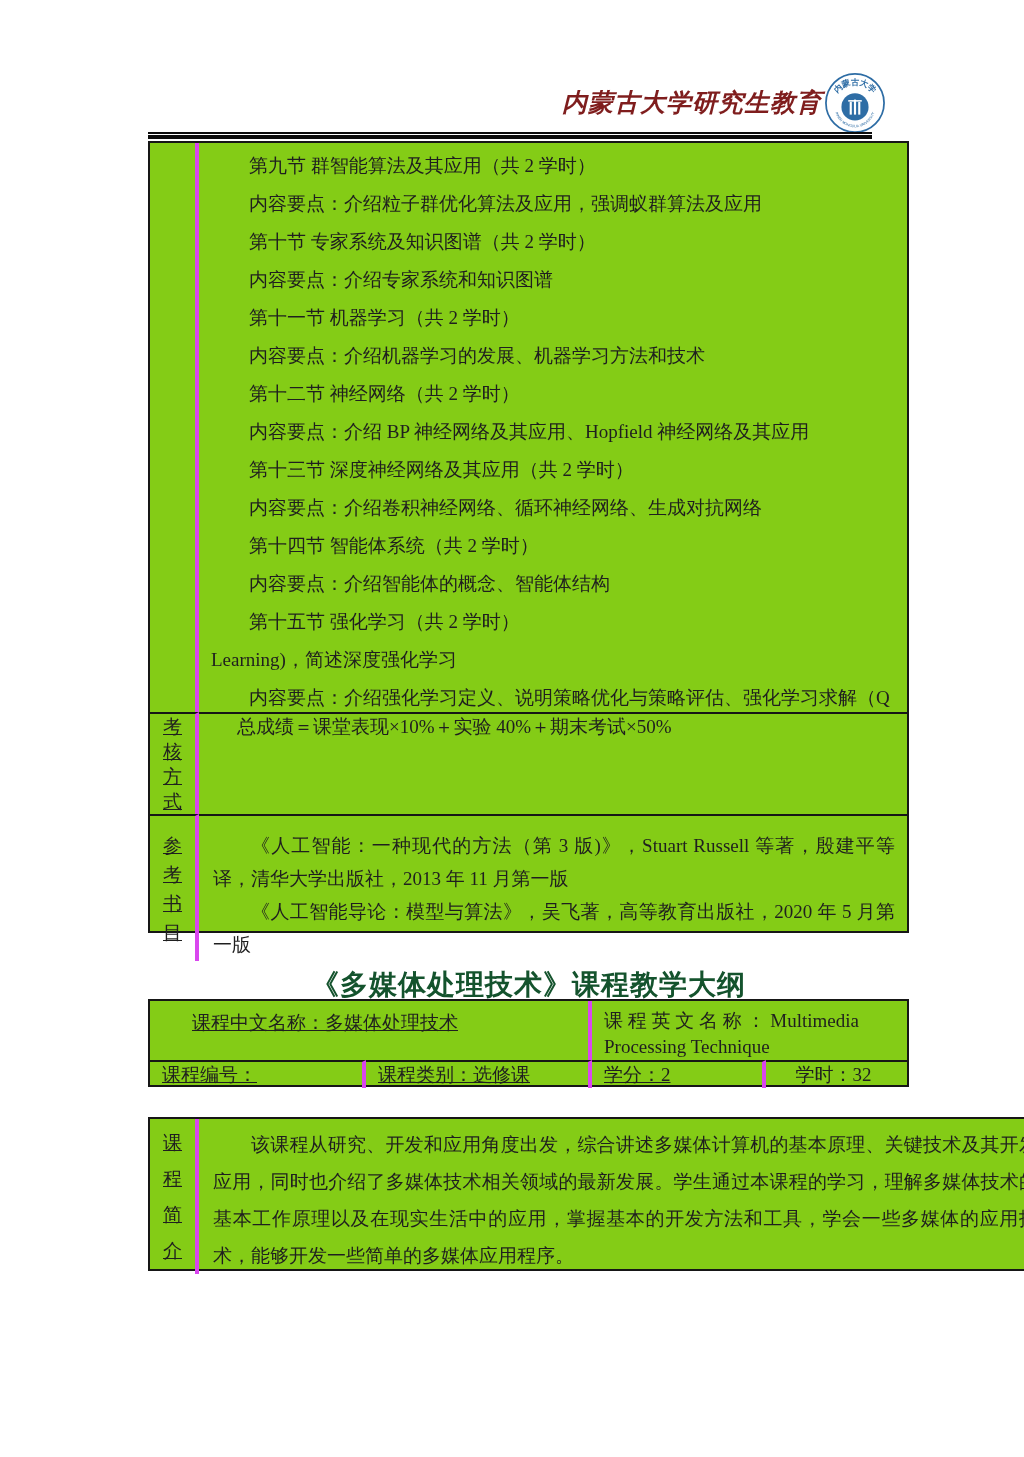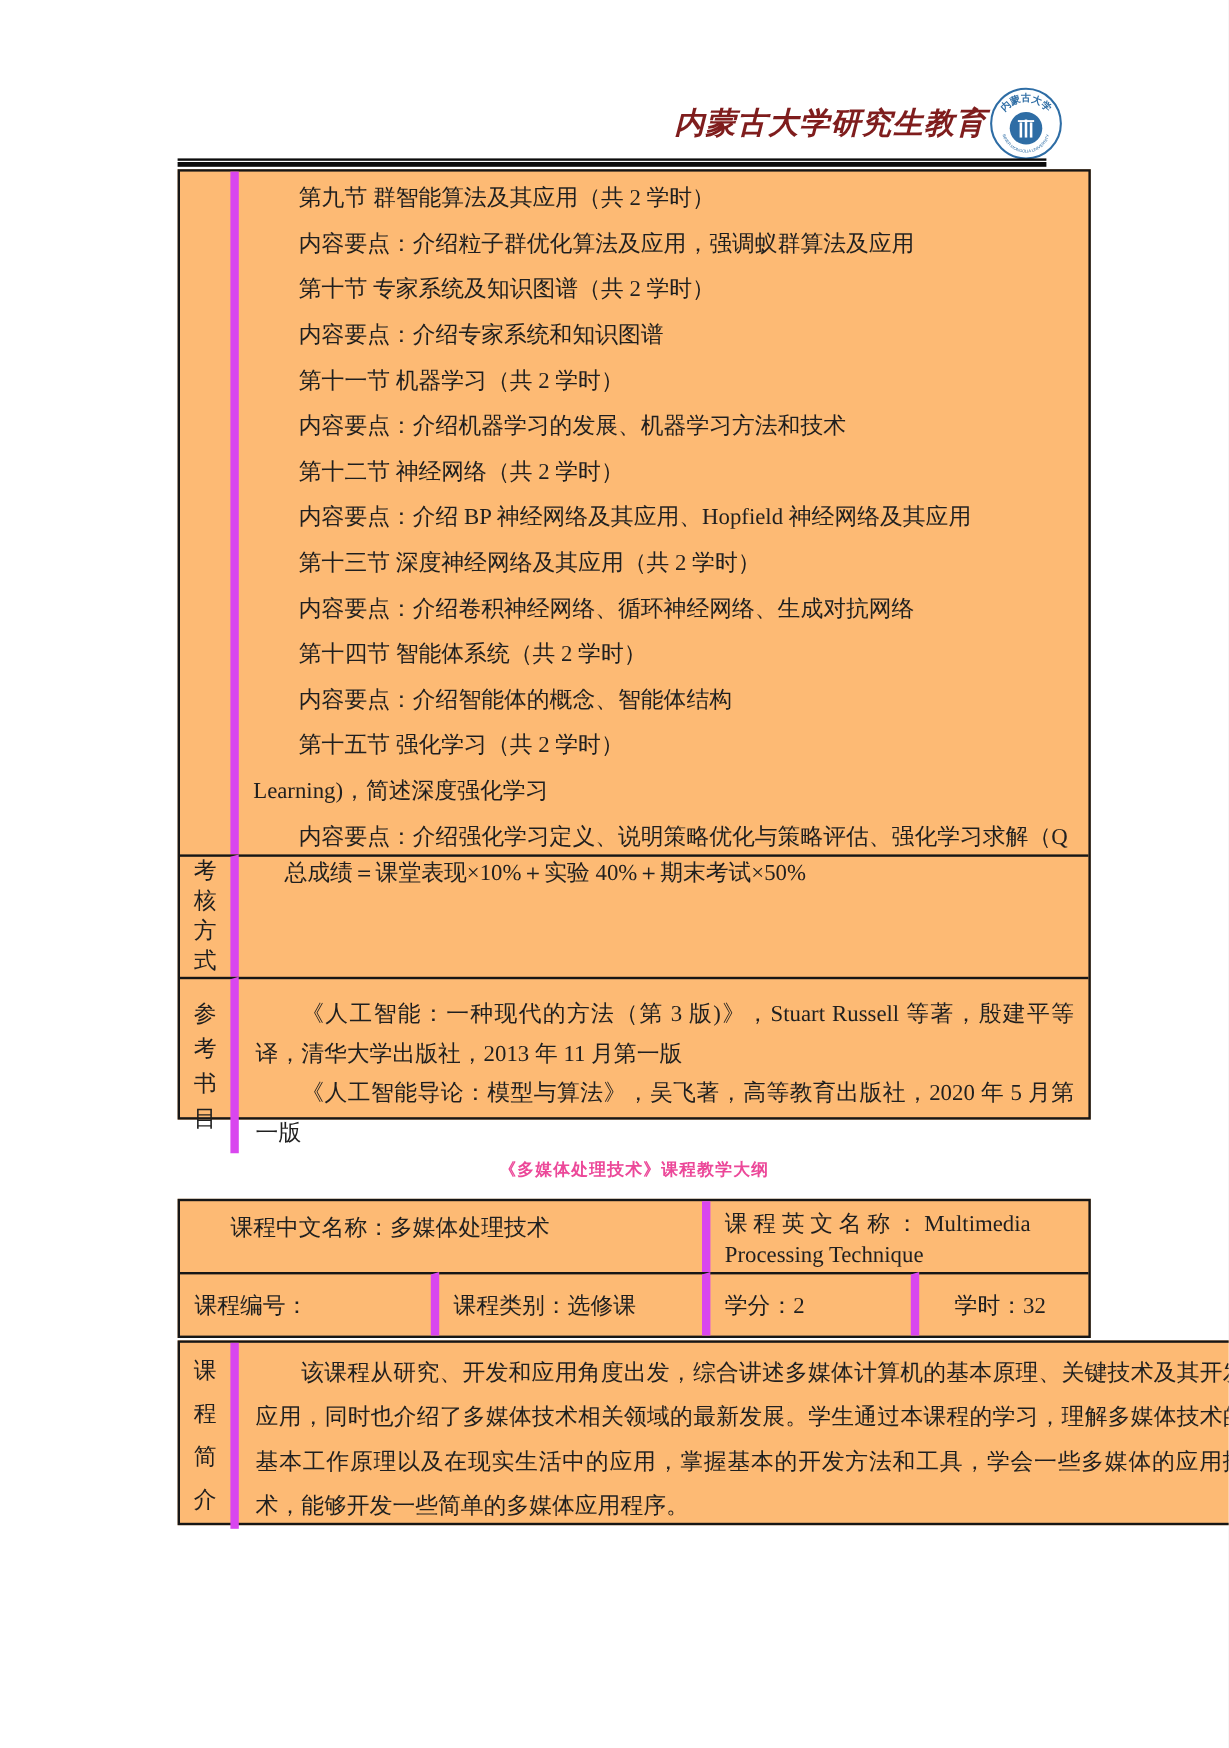--- a/index.html
+++ b/index.html
@@ -13,23 +13,23 @@
   .wordmark{
     position:absolute;left:540px;top:86px;width:282px;
     text-align:right;font-size:25px;font-weight:bold;font-style:italic;
     letter-spacing:1px;white-space:nowrap;color:#7f1d1d;
   }
   .seal{position:absolute;left:824px;top:72px;width:62px;height:62px;}
   .rule{position:absolute;left:148px;top:132px;width:724px;}
   .rule-thin{height:2px;background:#0c0c0c;margin-bottom:1px;}
   .rule-thick{height:4px;background:#0c0c0c;}
   
-  .tbl{position:absolute;box-sizing:border-box;border:2px solid #161616;display:grid;background:#fdba74;}
+  .tbl{position:absolute;box-sizing:border-box;border:2px solid #161616;display:grid;background:#84cc16;}
   .cell{box-sizing:border-box;min-width:0;}
-  .br{border-right:7px solid #d946ef;}
+  .br{border-right:4px solid #d946ef;text-decoration:underline;}
   .bt{border-top:2px solid #161616;}
   .labelcell{display:flex;align-items:center;justify-content:center;}
   .vlabel{
     display:block;width:1.15em;font-size:19px;text-align:center;
     word-break:break-all;line-break:anywhere;
   }
   .v24{line-height:25px;}
   .v29{line-height:29px;}
   .v36{line-height:36px;}
   
@@ -38,24 +38,24 @@
   .ln{margin:0;font-size:19px;line-height:38px;text-indent:2em;white-space:nowrap;}
   .ln.cont{text-indent:0;}
   .formula-cell{display:flex;}
   .formula{margin:0;font-size:19px;padding-left:38px;white-space:nowrap;}
   .refs-cell{padding:13px 12px 0 14px;}
   .book{margin:0;font-size:19px;line-height:33px;text-indent:2em;text-align:justify;}
   
   .title2{
     position:absolute;left:148px;top:966px;width:761px;text-align:center;
     font-family:"Liberation Sans","DejaVu Sans",sans-serif;
-    font-size:14px;font-weight:bold;letter-spacing:1px;color:#ec4899;
+    font-size:28px;font-weight:bold;letter-spacing:1px;color:#14532d;
   }
   
-  .t2{left:148px;top:999px;width:761px;height:116px;grid-template-columns:216px 226px 174px 1fr;grid-template-rows:59px 1fr;}
+  .t2{left:148px;top:999px;width:761px;height:88px;grid-template-columns:216px 226px 174px 1fr;grid-template-rows:59px 1fr;}
   .t2 .cell{font-size:19px;}
   .cn-name{grid-column:1/3;padding:9px 6px 0 42px;}
   .en-name{grid-column:3/5;padding:7px 10px 0 12px;line-height:26px;}
   .info2{padding:0 6px 0 12px;display:flex;align-items:center;}
   .info2.center{justify-content:center;padding-left:0;}
   
   .t3{left:148px;top:1117px;width:902px;height:154px;grid-template-columns:49px 1fr;grid-template-rows:1fr;}
   .intro-cell{padding:7px 10px 0 14px;}
   .intro{margin:0;font-size:19px;line-height:37px;text-indent:2em;text-align:justify;}
 </style>

